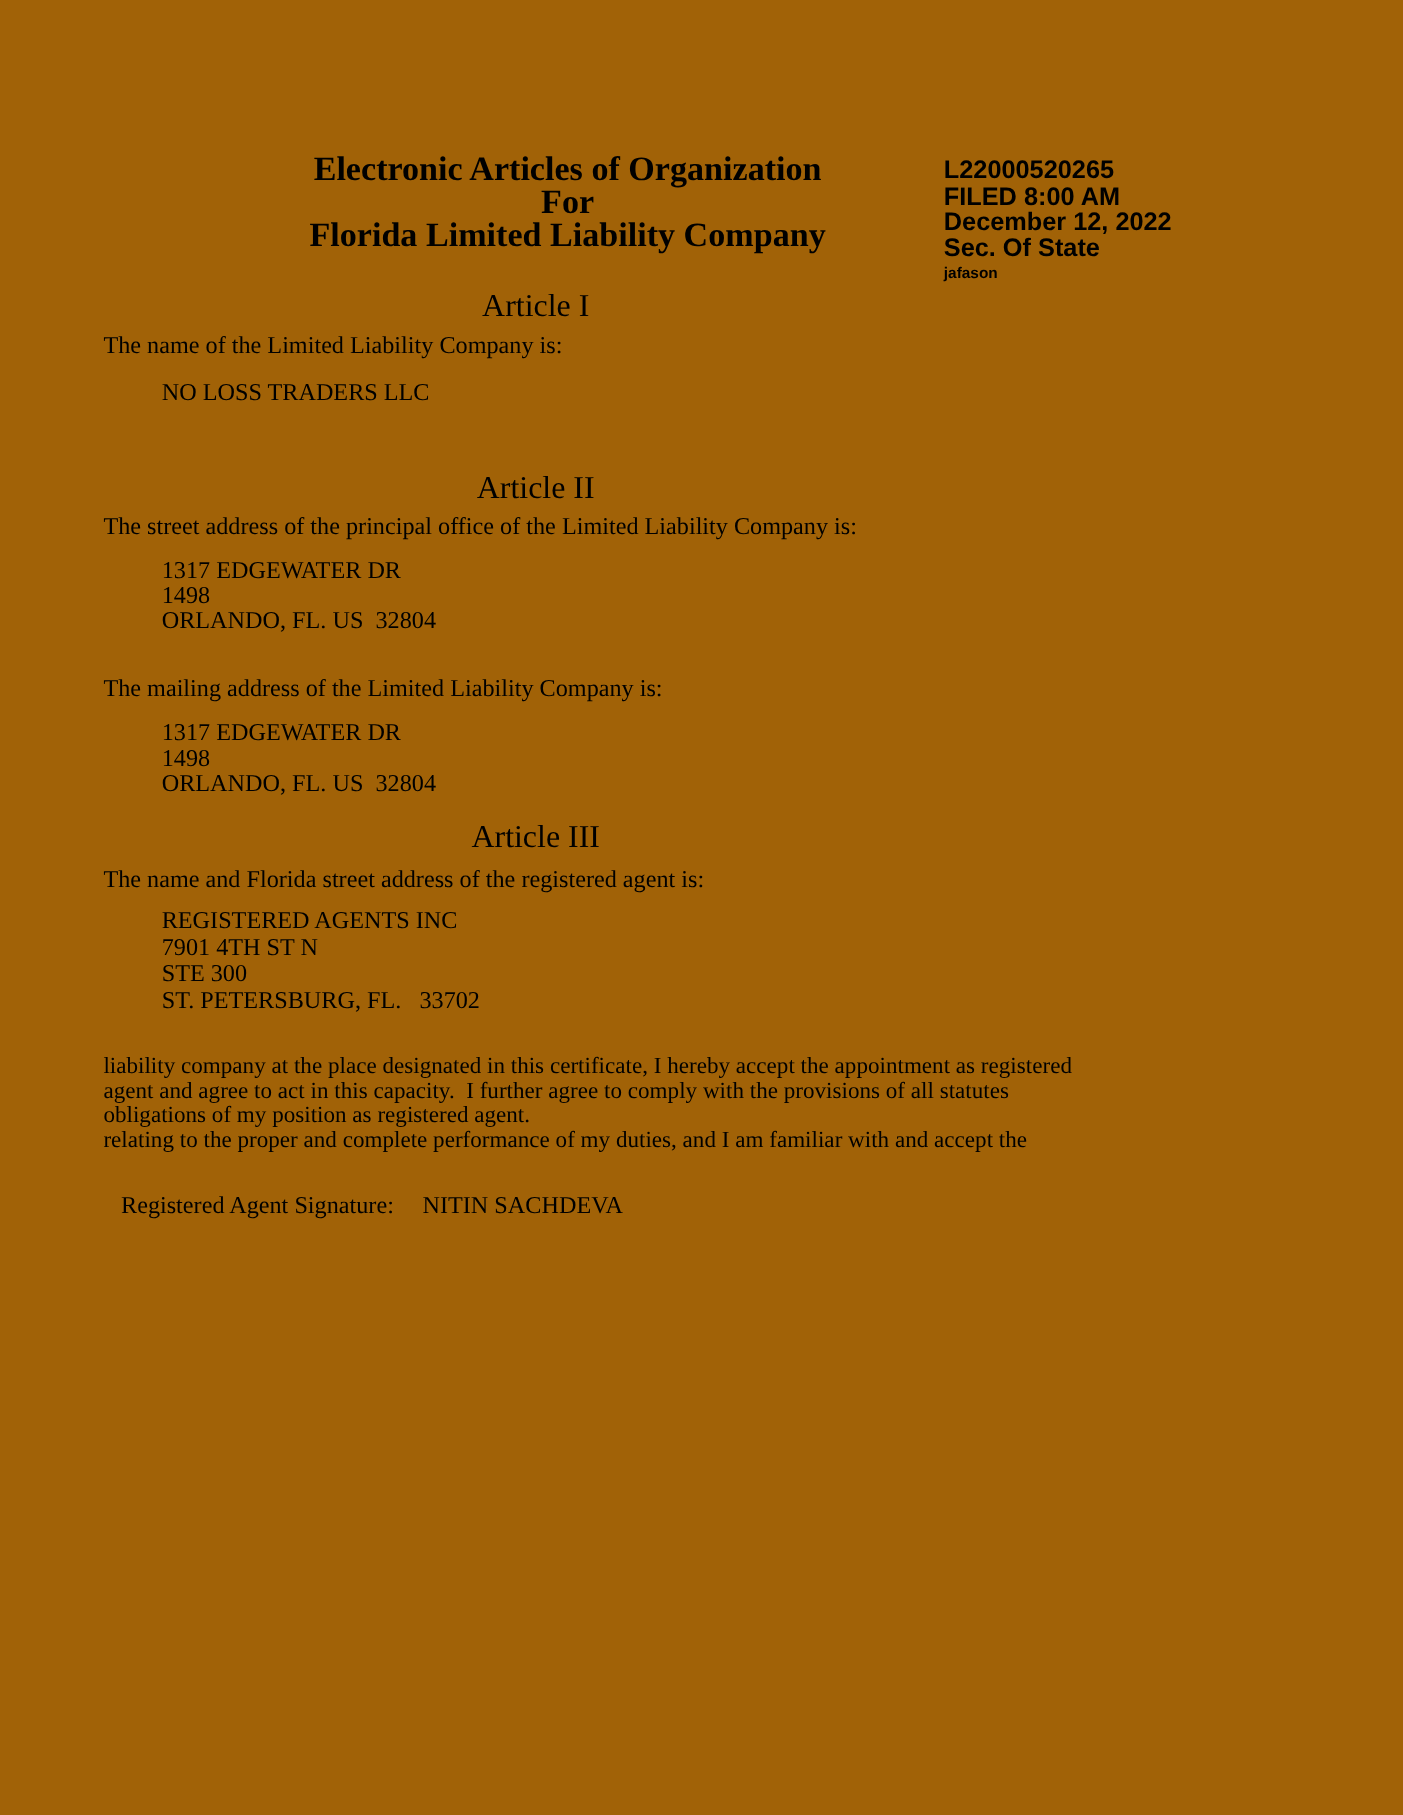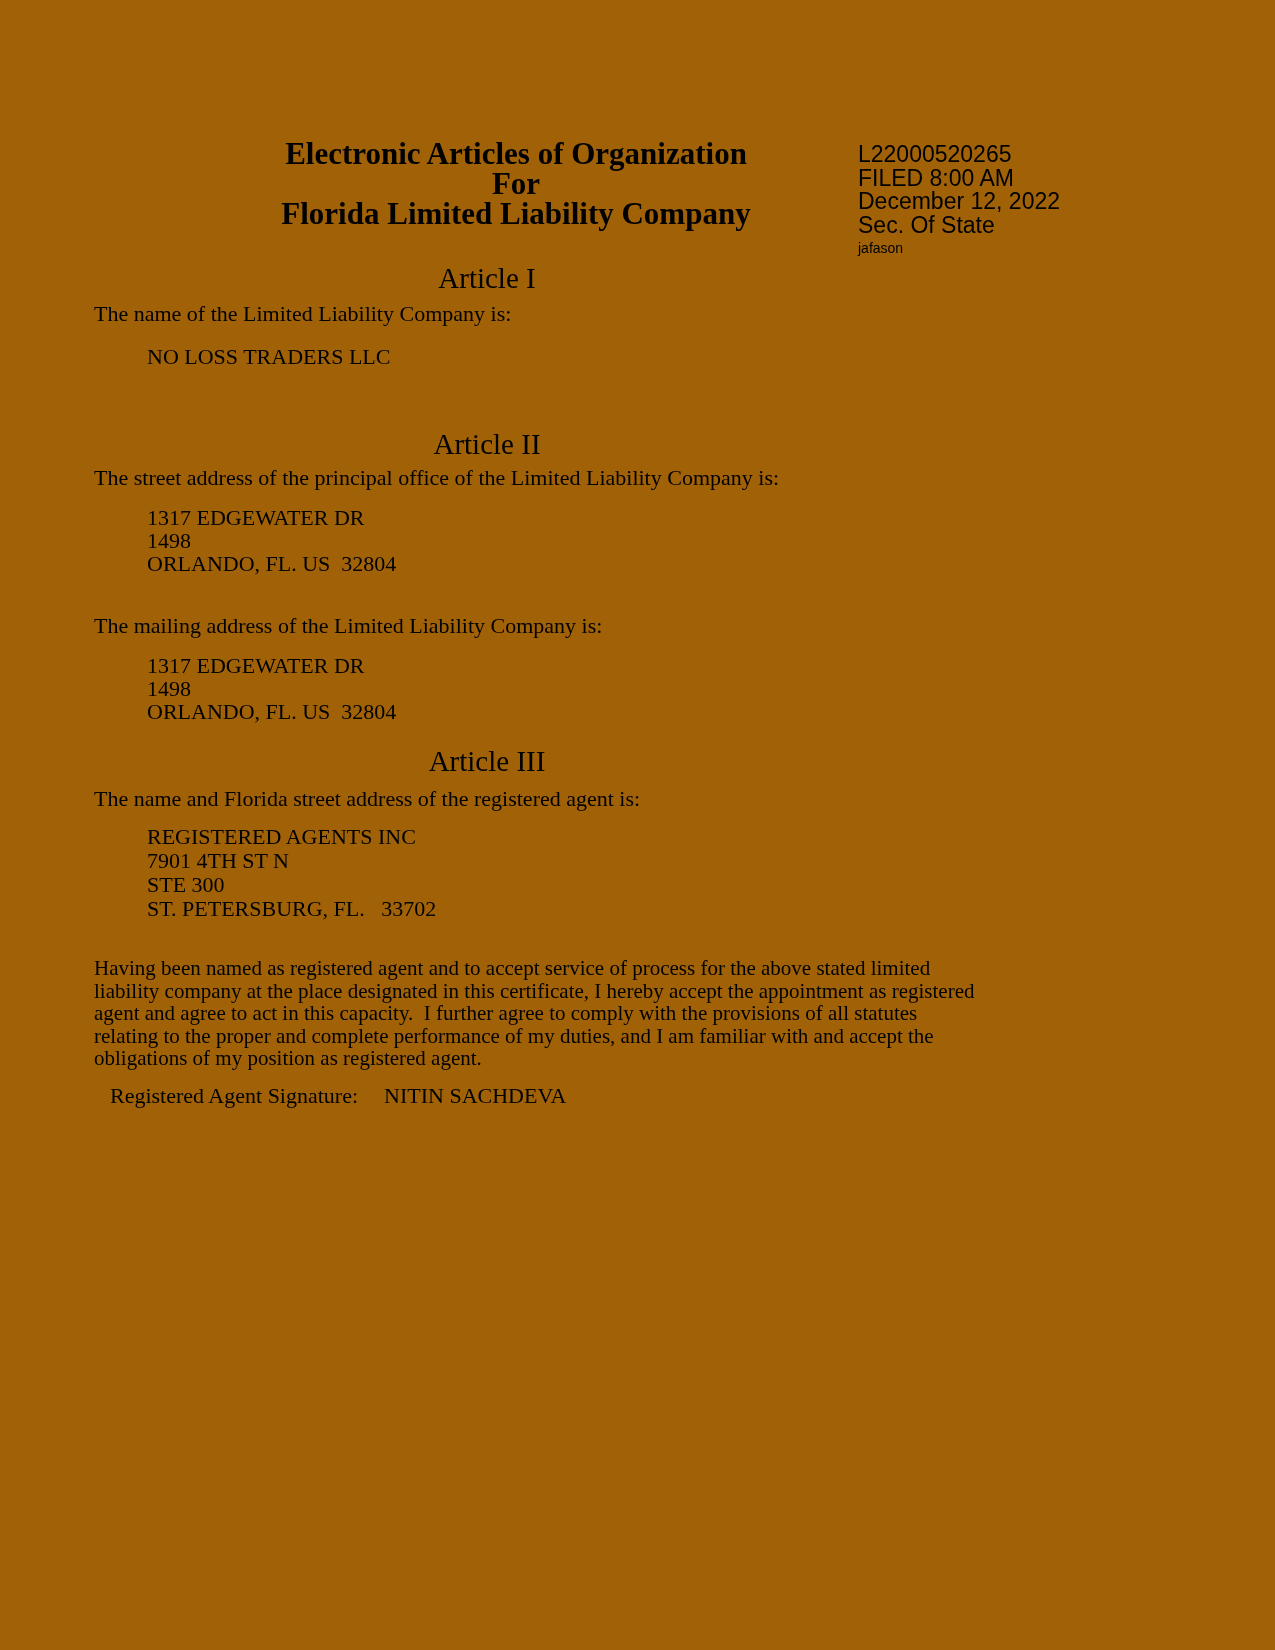--- a/index.html
+++ b/index.html
@@ -26,21 +26,21 @@
     font-weight: bold;
     font-size: 31px;
     line-height: 30px;
     letter-spacing: 0px;
   }
   .filing-stamp {
     position: absolute;
     left: 858px;
     top: 143px;
     font-family: "Liberation Sans", "DejaVu Sans", sans-serif;
-    font-weight: normal;
+    font-weight: bold;
     font-size: 23px;
     line-height: 23.5px;
     white-space: nowrap;
   }
   .filing-stamp .clerk-line {
     font-size: 14px;
     line-height: 22px;
   }
   
   .article-heading {
@@ -140,24 +140,23 @@
   <h2 class="article-heading" style="top:746px">Article III</h2>
   <p class="intro" style="top:786px">The name and Florida street address of the registered agent is:</p>
   <div class="addr-block agent" style="top:825px">
     <div>REGISTERED AGENTS INC</div>
     <div>7901 4TH ST N</div>
     <div>STE 300</div>
     <div>ST. PETERSBURG, FL.   33702</div>
   </div>
 
   <div class="acceptance">
-    <div>Having been named as registered agent and to accept service of process for the above stated limited</div>
     <div>liability company at the place designated in this certificate, I hereby accept the appointment as registered</div>
     <div>agent and agree to act in this capacity.  I further agree to comply with the provisions of all statutes</div>
+    <div>obligations of my position as registered agent.</div>
     <div>relating to the proper and complete performance of my duties, and I am familiar with and accept the</div>
-    <div>obligations of my position as registered agent.</div>
   </div>
 
   <div class="signature-line">
     <span>Registered Agent Signature:</span><span class="signature-name">NITIN SACHDEVA</span>
   </div>
 
 </div>
 
 </body></html>

